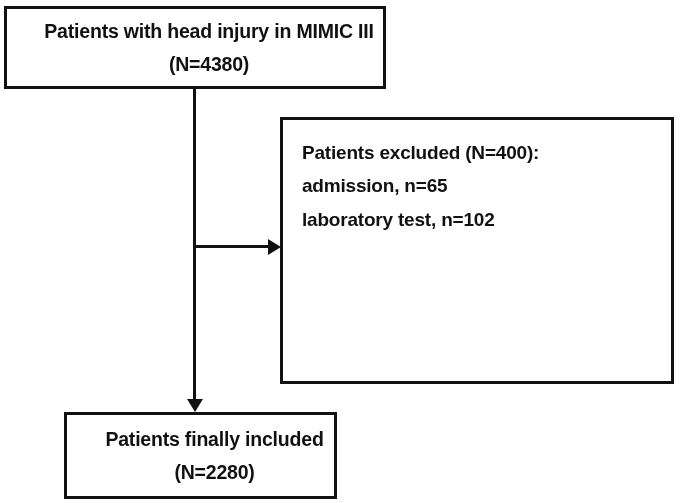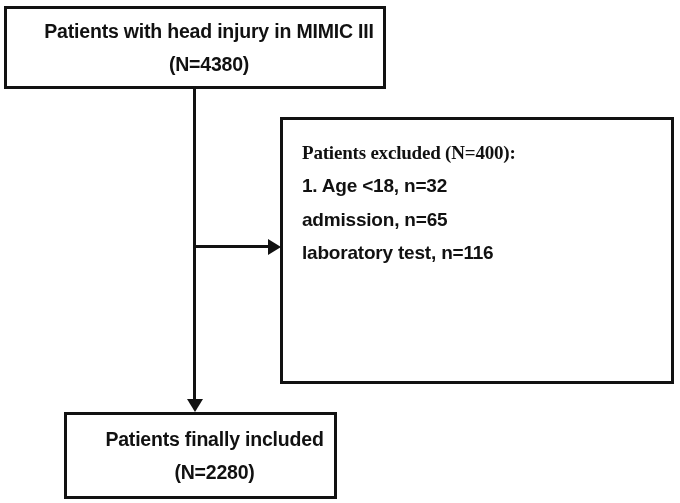--- a/index.html
+++ b/index.html
@@ -60,21 +60,21 @@
     padding-left: 19px;
     padding-top: 2px;
     justify-content: flex-start;
     align-items: flex-start;
   }
   #node-excluded .node-line {
     font-size: 19px;
     line-height: 33.3px;
     text-align: left;
   }
-  #node-excluded .excl-first { margin-top: 14px; font-family: Liberation Serif, serif; }
+  #node-excluded .excl-first { margin-top: 14px; }
 
   
   #node-included {
     left: 64px;
     top: 412px;
     width: 273px;
     height: 87px;
   }
   #node-included .node-line {
     font-size: 19.5px;
@@ -137,23 +137,22 @@
 
 <div id="canvas">
 
   <div class="node centered" id="node-source">
     <div class="node-line">Patients with head injury in MIMIC III</div>
     <div class="node-line">(N=4380)</div>
   </div>
 
   <div class="node" id="node-excluded">
     <div class="node-line excl-first">Patients excluded (N=400):</div>
-    <div class="node-line">1. Age &lt;18, n=32</div>
     <div class="node-line">admission, n=65</div>
-    <div class="node-line">laboratory test, n=116</div>
+    <div class="node-line">laboratory test, n=102</div>
   </div>
 
   <div class="node centered" id="node-included">
     <div class="node-line">Patients finally included</div>
     <div class="node-line">(N=2280)</div>
   </div>
 
   <div class="conn-vline" id="trunk"></div>
   <div class="arrowhead-down" id="trunk-arrow"></div>
 

